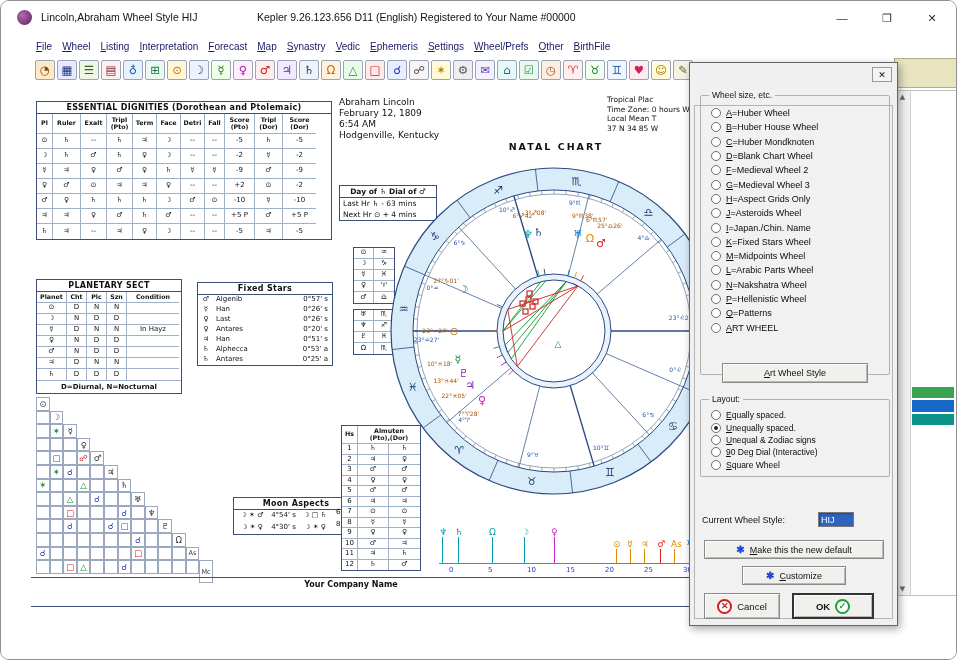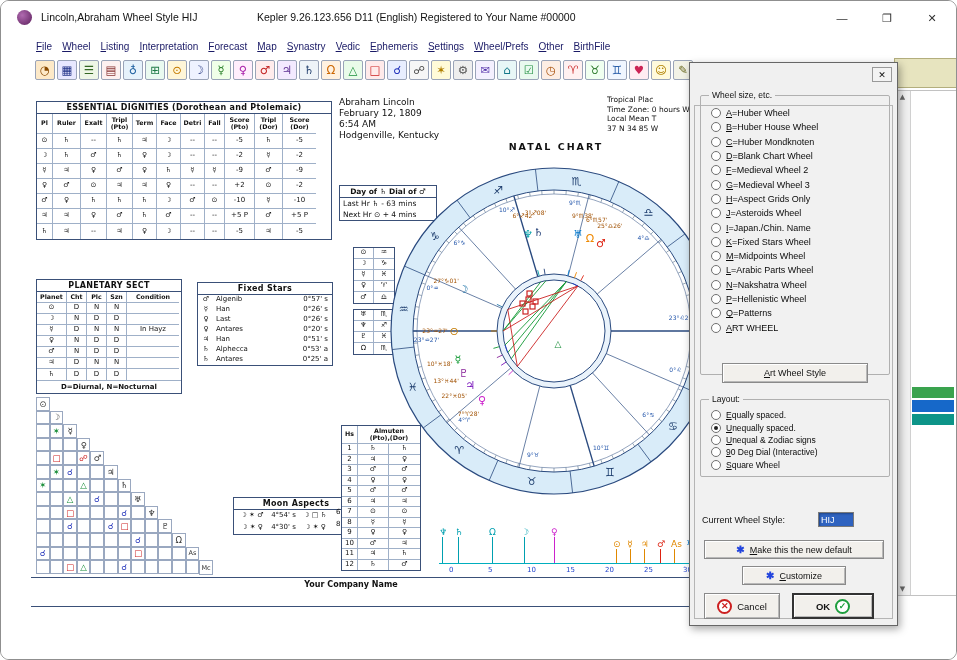--- a/index.html
+++ b/index.html
@@ -622,21 +622,21 @@
         <div class="agc" style="left: 27.2px; top: 163.2px; width: 13.6px; height: 13.6px;"></div>
         <div class="agc" style="left: 40.8px; top: 163.2px; width: 13.6px; height: 13.6px;"></div>
         <div class="agc" style="left: 54.4px; top: 163.2px; width: 13.6px; height: 13.6px;"></div>
         <div class="agc" style="left: 68px; top: 163.2px; width: 13.6px; height: 13.6px;"></div>
         <div class="agc" style="left: 81.6px; top: 163.2px; width: 13.6px; height: 13.6px;"></div>
         <div class="agc" style="left: 95.2px; top: 163.2px; width: 13.6px; height: 13.6px;"></div>
         <div class="agc" style="left: 108.8px; top: 163.2px; width: 13.6px; height: 13.6px;"></div>
         <div class="agc" style="left: 122.4px; top: 163.2px; width: 13.6px; height: 13.6px;"></div>
         <div class="agc" style="left: 136px; top: 163.2px; width: 13.6px; height: 13.6px;"></div>
         <div class="agc" style="left: 149.6px; top: 163.2px; width: 13.6px; height: 13.6px;"></div>
-        <div class="agc agp agsm" style="left: 163.2px; top: 163.2px; width: 13.6px; height: 15px;">Mc</div>
+        <div class="agc agp agsm" style="left: 163.2px; top: 163.2px; width: 13.6px; height: 23px;">Mc</div>
         <div class="agc agm" style="left: 13.6px; top: 27.2px; width: 13.6px; height: 13.6px; color: rgb(26, 143, 58);">✶</div>
         <div class="agc agm" style="left: 13.6px; top: 54.4px; width: 13.6px; height: 13.6px; color: rgb(204, 34, 34);">□</div>
         <div class="agc agm" style="left: 40.8px; top: 54.4px; width: 13.6px; height: 13.6px; color: rgb(204, 34, 34);">☍</div>
         <div class="agc agm" style="left: 13.6px; top: 68px; width: 13.6px; height: 13.6px; color: rgb(26, 143, 58);">✶</div>
         <div class="agc agm" style="left: 27.2px; top: 68px; width: 13.6px; height: 13.6px; color: rgb(34, 51, 187);">☌</div>
         <div class="agc agm" style="left: 0px; top: 81.6px; width: 13.6px; height: 13.6px; color: rgb(26, 143, 58);">✶</div>
         <div class="agc agm" style="left: 40.8px; top: 81.6px; width: 13.6px; height: 13.6px; color: rgb(26, 143, 58);">△</div>
         <div class="agc agm" style="left: 27.2px; top: 95.2px; width: 13.6px; height: 13.6px; color: rgb(26, 143, 58);">△</div>
         <div class="agc agm" style="left: 54.4px; top: 95.2px; width: 13.6px; height: 13.6px; color: rgb(34, 51, 187);">☌</div>
         <div class="agc agm" style="left: 27.2px; top: 108.8px; width: 13.6px; height: 13.6px; color: rgb(204, 34, 34);">□</div>

